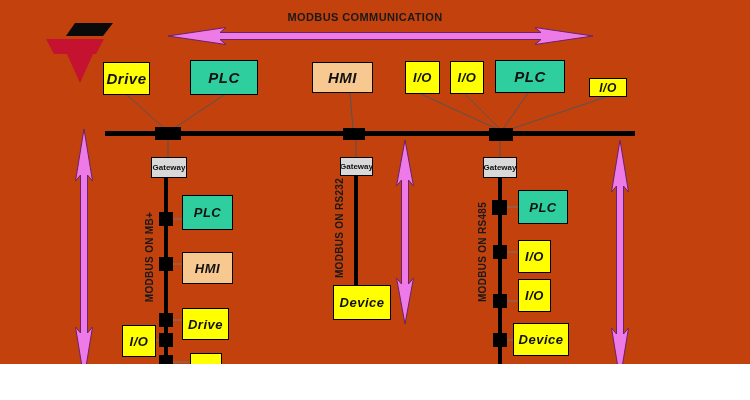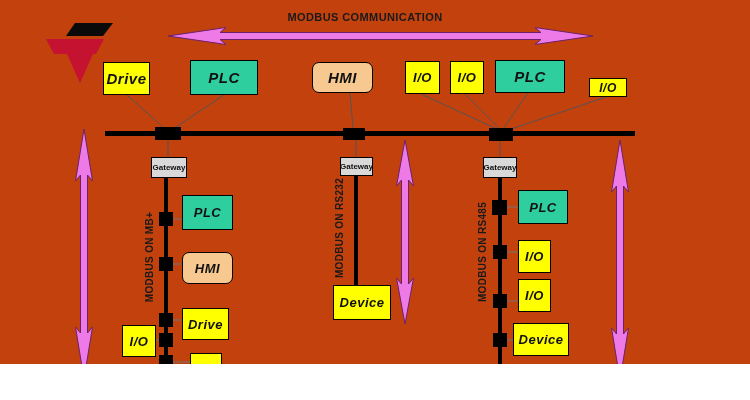--- a/index.html
+++ b/index.html
@@ -10,21 +10,21 @@
   .title{position:absolute;left:240px;top:11px;width:250px;text-align:center;
          font-size:11px;font-weight:bold;color:#1a1a1a;letter-spacing:.4px;}
   .buslabel{position:absolute;left:222px;top:115px;font-size:11px;font-weight:bold;
          color:#1a1a1a;letter-spacing:.3px;}
 
   .dev{position:absolute;border:1px solid #000;display:flex;align-items:center;
        justify-content:center;font-style:italic;font-weight:bold;font-size:15px;
        color:#111;letter-spacing:.5px;box-sizing:border-box;}
   .yellow{background:#ffff00;}
   .green{background:#2fce9e;text-align:center;}
-  .orange{background:#f7c88f;border-radius:7px;}
+  .orange{background:#f7c88f;}
   .sm{font-size:13px;}
   .xs{font-size:12px;}
 
   .gateway{position:absolute;background:#d9d9d9;border:1px solid #000;display:flex;
        align-items:center;justify-content:center;font-size:8px;font-weight:bold;
        color:#111;box-sizing:border-box;}
 
   .vlabel{position:absolute;white-space:nowrap;font-size:10px;font-weight:bold;
        color:#1a1a1a;letter-spacing:.3px;transform:translate(-50%,-50%) rotate(-90deg);}
 

